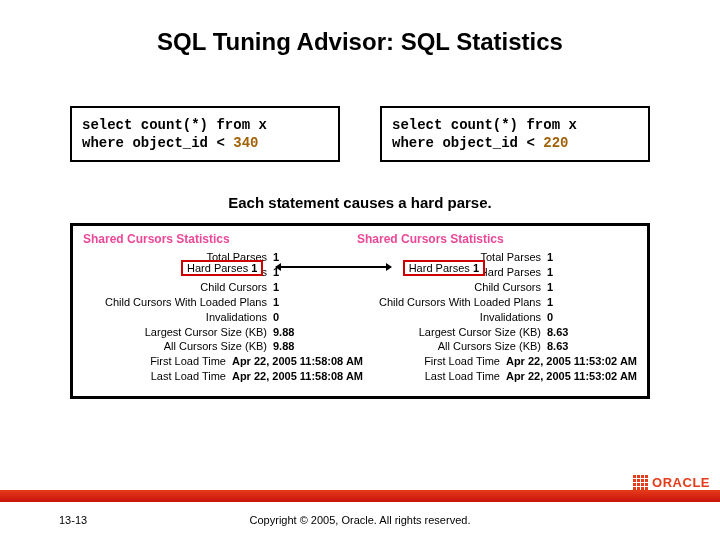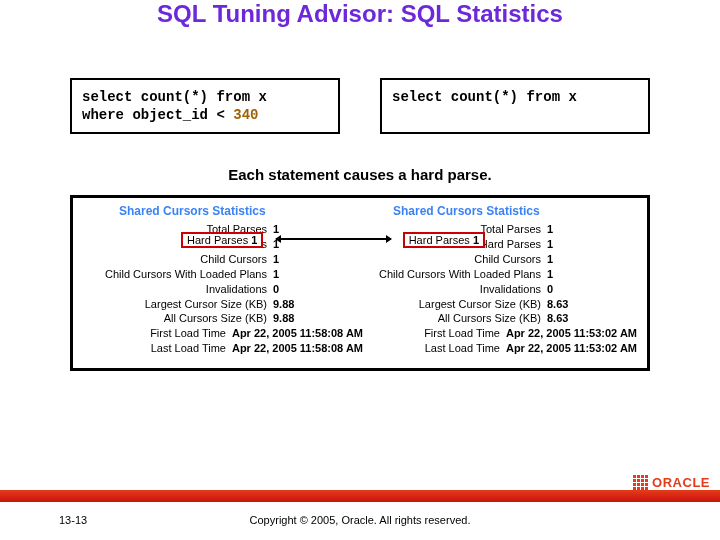--- a/index.html
+++ b/index.html
@@ -1,27 +1,27 @@
 <!DOCTYPE html>
 <html><head>
 <meta charset="utf-8">
 <style>
 * { box-sizing: border-box; margin: 0; padding: 0; }
 body { width: 720px; height: 540px; background: #fff; font-family: Arial, sans-serif; position: relative; }
 .slide { width: 720px; height: 540px; background: #fff; position: relative; }
-.title { text-align: center; font-size: 24px; font-weight: bold; color: #6d28d9; }
+.title { text-align: center; font-size: 24px; font-weight: bold; padding-top: 28px; color: #000000; }
 .sql-boxes { display: flex; justify-content: space-between; padding: 50px 70px 0 70px; gap: 40px; }
 .sql-box { border: 2px solid #000; padding: 8px 10px; font-family: "Courier New", monospace; font-size: 14px; font-weight: bold; flex: 1; line-height: 1.3; }
 .sql-box .hl { color: #a16207; }
 .caption { text-align: center; font-weight: bold; font-size: 15px; margin-top: 32px; }
 .stats-area { position: relative; margin: 12px 70px 0 70px; border: 3px solid #000; height: 176px; background: #fff; }
 .stats-panel { position: absolute; top: 6px; width: 280px; font-size: 11px; }
 .stats-panel.left { left: 10px; }
 .stats-panel.right { right: 10px; }
-.stats-title { color: #3b82f6; font-weight: bold; font-size: 12px; margin-bottom: 4px; margin-left: 36px; }
+.stats-title { color: #ec4899; font-weight: bold; font-size: 12px; margin-bottom: 4px; }
 .stats-row { display: flex; justify-content: flex-end; gap: 6px; line-height: 1.35; }
 .stats-label { text-align: left; }
 .stats-val { font-weight: bold; min-width: 90px; text-align: left; }
 .hard-box-left { position: absolute; border: 2px solid #c00; padding: 0 4px; left: 108px; top: 34px; font-size: 11px; background: #fff; }
 .hard-box-right { position: absolute; border: 2px solid #c00; padding: 0 4px; right: 162px; top: 34px; font-size: 11px; background: #fff; }
 .hard-box-left span.v, .hard-box-right span.v { font-weight: bold; }
 .arrow-line { position: absolute; background: #000; height: 2px; }
 .arrow-line::after { content: ""; position: absolute; right: -1px; top: -3px; border-left: 6px solid #000; border-top: 4px solid transparent; border-bottom: 4px solid transparent; }
 .arrow-line.rev::after { right: auto; left: -1px; border-left: none; border-right: 6px solid #000; }
 .arrow-l { left: 203px; top: 40px; width: 80px; }
@@ -40,20 +40,21 @@
 <div class="slide">
   <div class="title">SQL Tuning Advisor: SQL Statistics</div>
 
   <div class="sql-boxes">
     <div class="sql-box">
       <div>select count(*) from x</div>
       <div><span>where object_id &lt; </span><span class="hl">340</span></div>
     </div>
     <div class="sql-box">
       <div>select count(*) from x</div>
+      <div><span>where object_id &lt; </span><span class="hl">220</span></div>
     </div>
   </div>
 
   <div class="caption">Each statement causes a hard parse.</div>
 
   <div class="stats-area">
     <div class="stats-panel left">
       <div class="stats-title">Shared Cursors Statistics</div>
       <div class="stats-row">
           <span class="stats-label">Total Parses</span>

